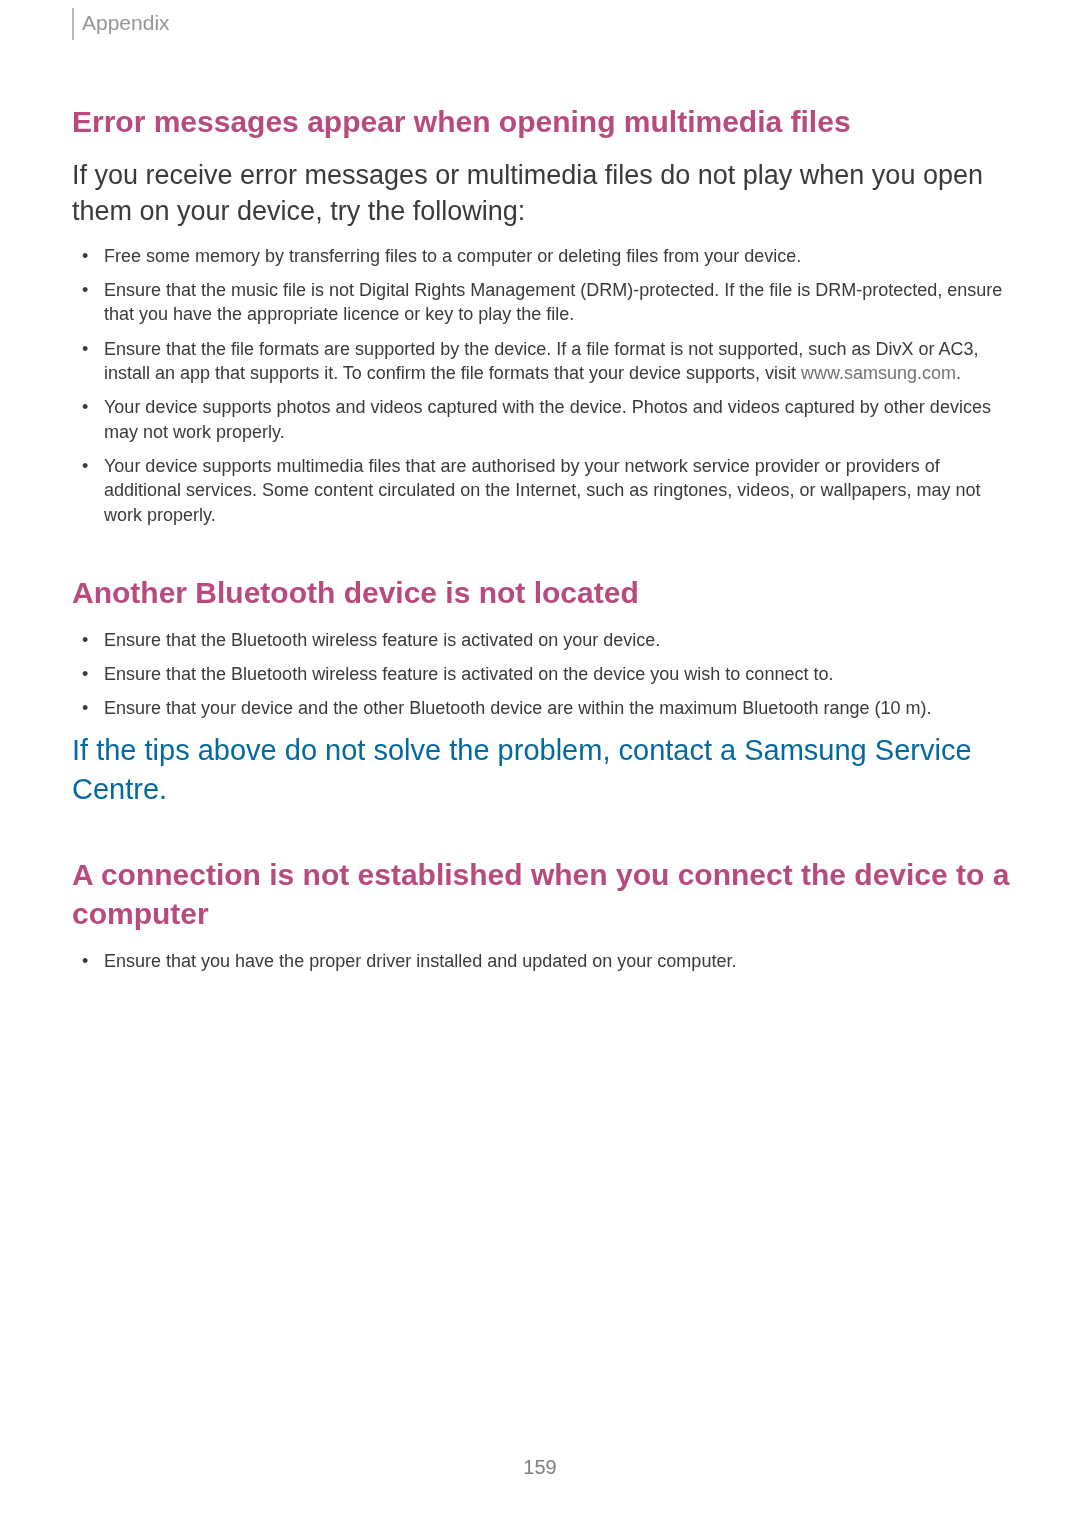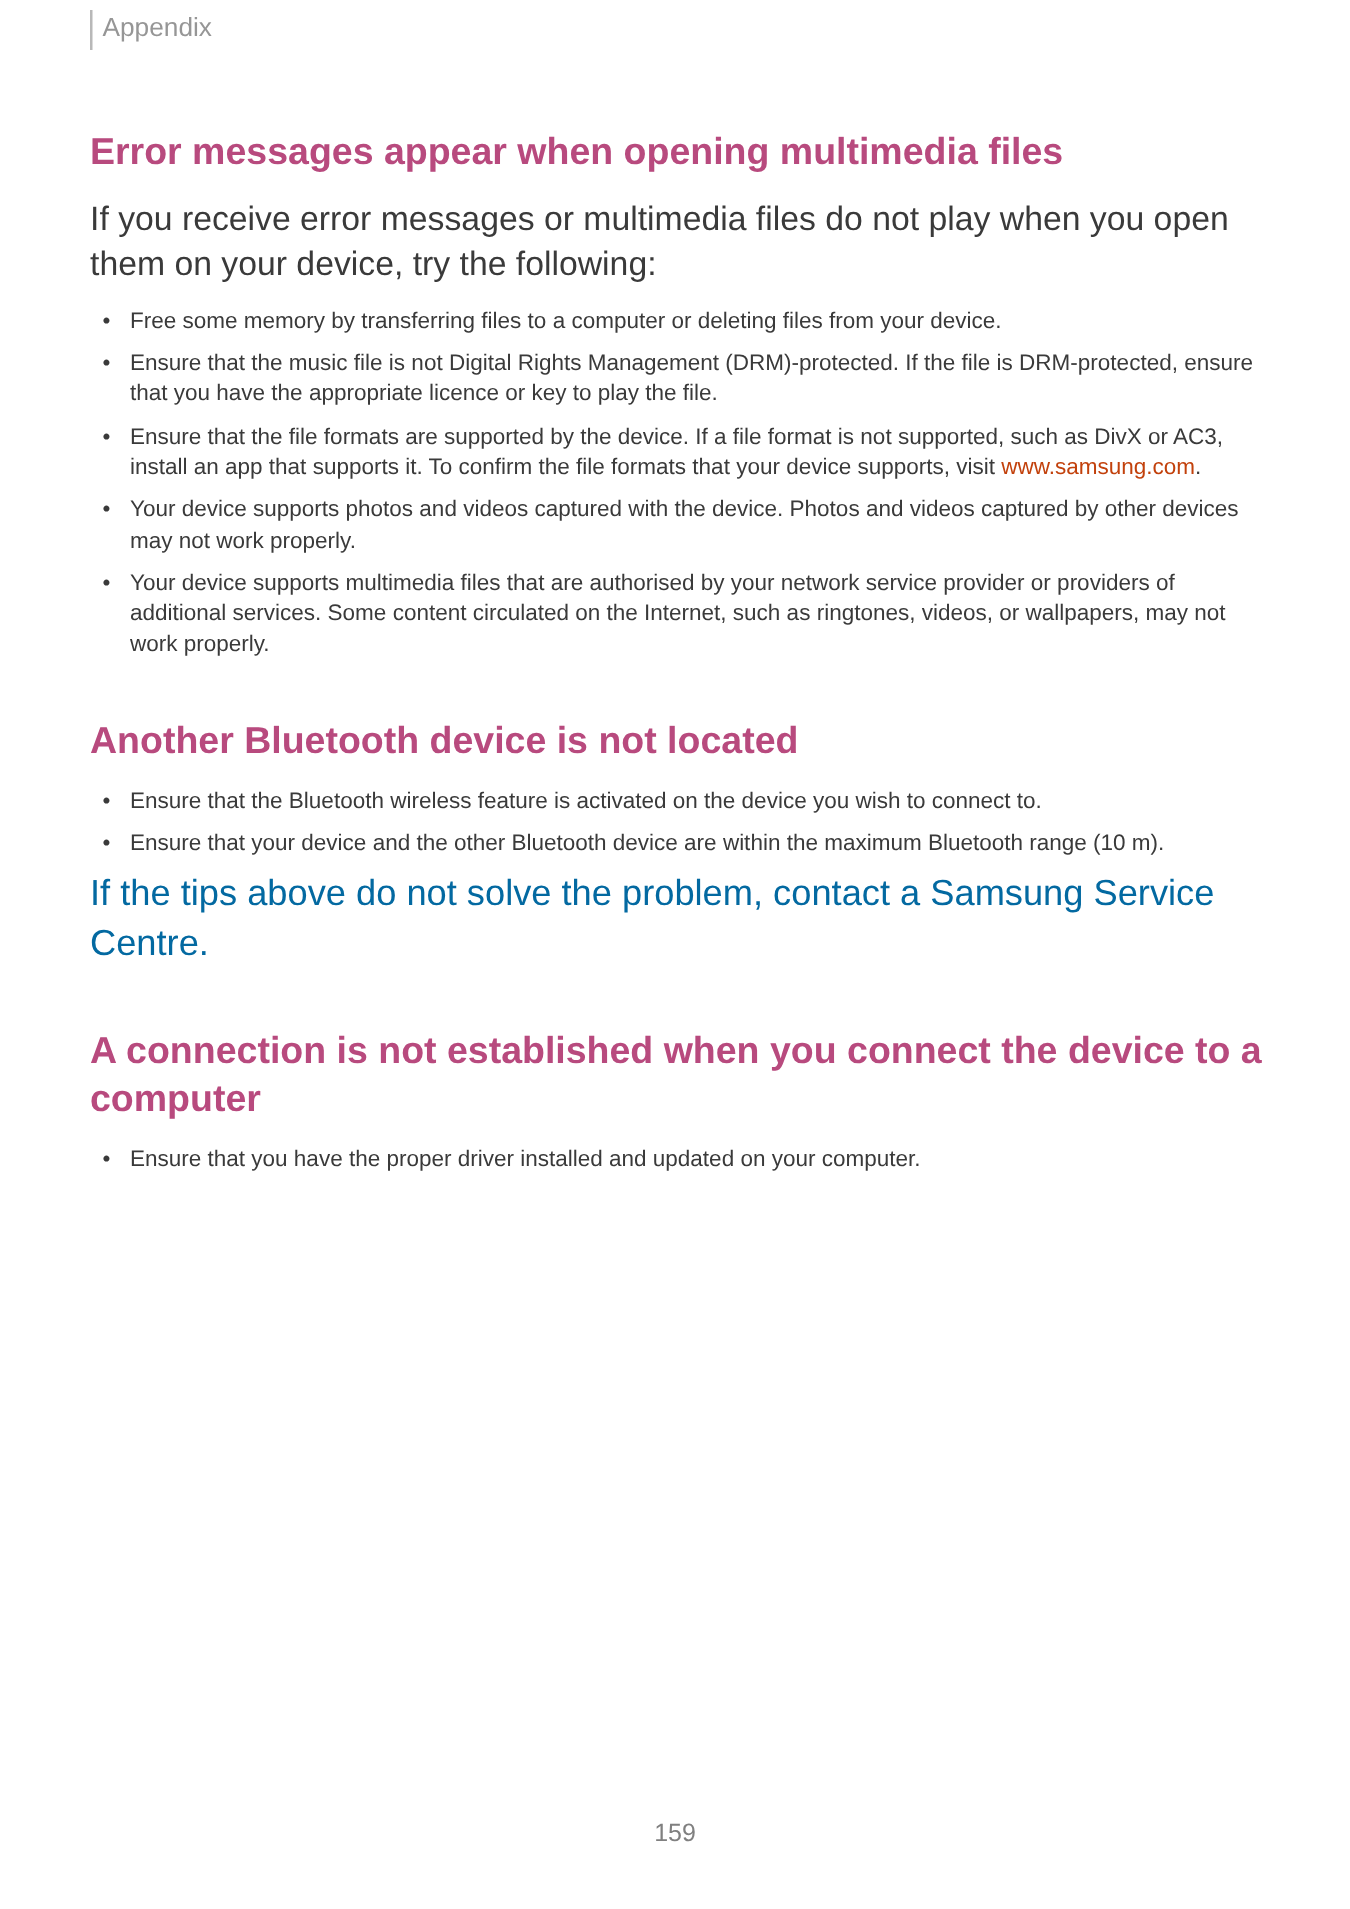--- a/index.html
+++ b/index.html
@@ -70,21 +70,21 @@
       color: #3a3a3a;
       font-size: 18px;
     }
     .para {
       font-size: 29px;
       color: #0369a1;
       line-height: 1.35;
       margin-bottom: 10px;
     }
     .link {
-      color: #c2410c;
+      color: #737373;
     }
     .section {
       margin-bottom: 46px;
     }
     .page-number {
       position: absolute;
       bottom: 48px;
       left: 0;
       right: 0;
       text-align: center;
@@ -109,20 +109,21 @@
       <li><span>Ensure that the music file is not Digital Rights Management (DRM)-protected. If the file is DRM-protected, ensure that you have the appropriate licence or key to play the file.</span></li>
       <li><span>Ensure that the file formats are supported by the device. If a file format is not supported, such as DivX or AC3, install an app that supports it. To confirm the file formats that your device supports, visit </span><span class="link">www.samsung.com</span><span>.</span></li>
       <li><span>Your device supports photos and videos captured with the device. Photos and videos captured by other devices may not work properly.</span></li>
       <li><span>Your device supports multimedia files that are authorised by your network service provider or providers of additional services. Some content circulated on the Internet, such as ringtones, videos, or wallpapers, may not work properly.</span></li>
     </ul>
   </div>
 
   <div class="section">
     <h2 class="section-heading">Another Bluetooth device is not located</h2>
     <ul class="bullet-list">
+      <li><span>Ensure that the Bluetooth wireless feature is activated on your device.</span></li>
       <li><span>Ensure that the Bluetooth wireless feature is activated on the device you wish to connect to.</span></li>
       <li><span>Ensure that your device and the other Bluetooth device are within the maximum Bluetooth range (10 m).</span></li>
     </ul>
     <p class="para">If the tips above do not solve the problem, contact a Samsung Service Centre.</p>
   </div>
 
   <div class="section">
     <h2 class="section-heading">A connection is not established when you connect the device to a computer</h2>
     <ul class="bullet-list">
       <li><span>Ensure that you have the proper driver installed and updated on your computer.</span></li>

